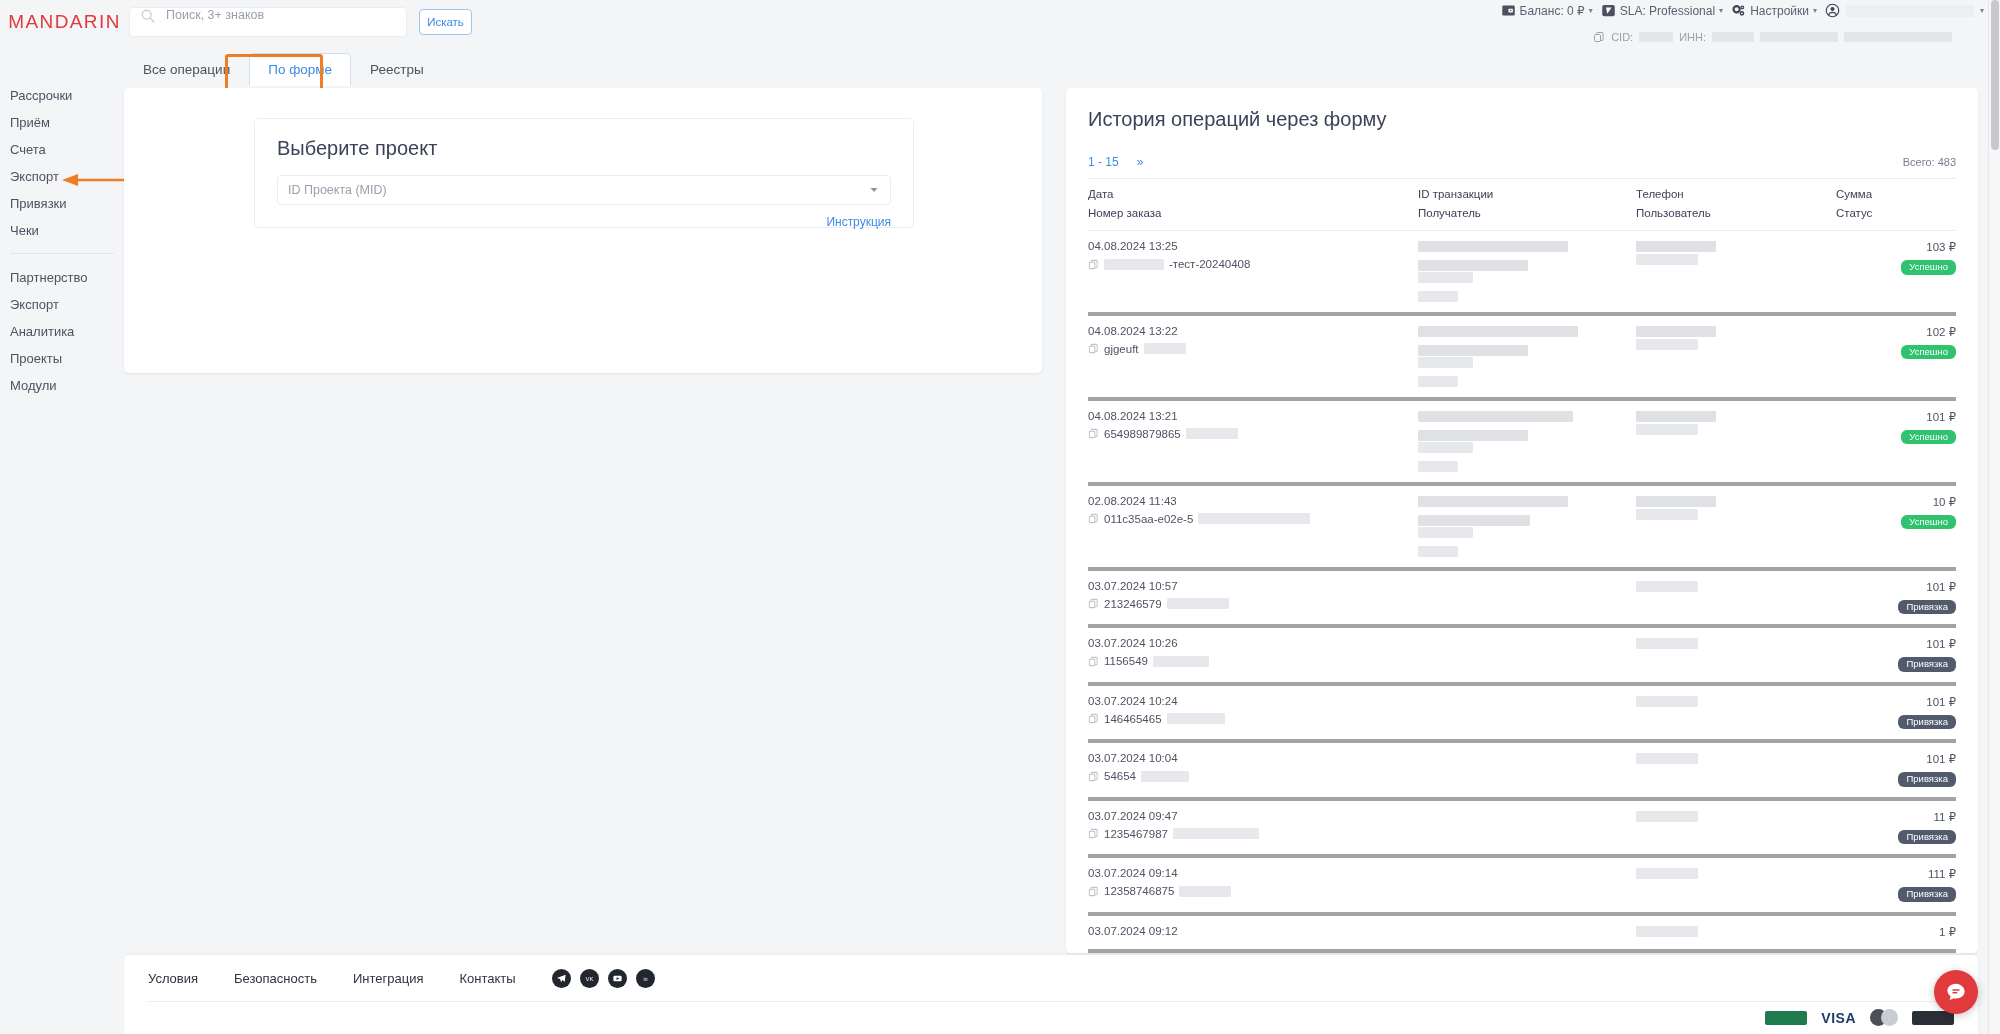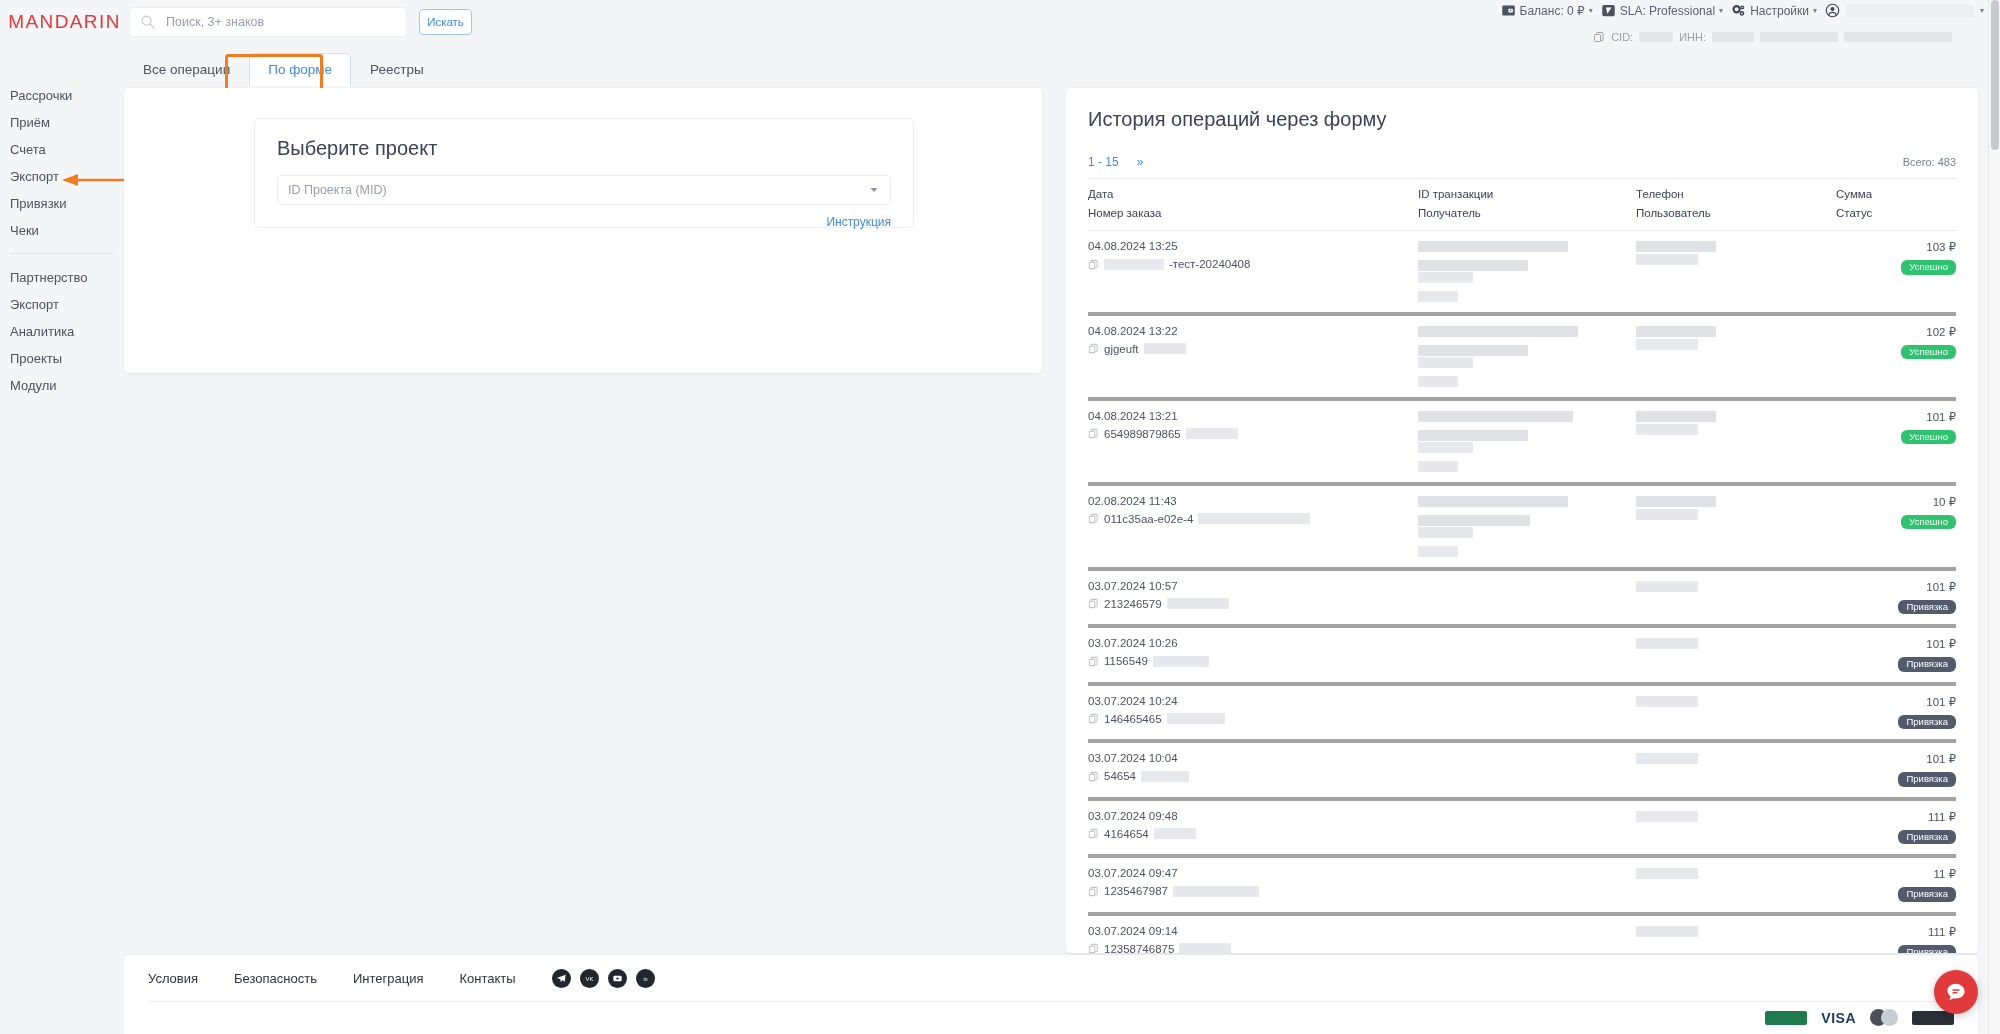--- a/index.html
+++ b/index.html
@@ -19,21 +19,21 @@
     display: flex; align-items: center;
   }
   .brand {
     width: 125px; text-align: center;
     font-size: 19px; letter-spacing: 1.4px; font-weight: 400;
     color: #e03a3c;
     margin-left: 2px;
   }
   .searchwrap {
     margin-left: 2px;
-    display: flex; align-items: center;
+    display: flex; align-items: flex-start;
     width: 278px; height: 30px;
     background: #fff; border-radius: 4px;
     border: 1px solid #ececf0;
     padding: 0 10px;
   }
   .search-icon { width: 16px; height: 16px; flex: 0 0 16px; opacity: .45; }
   .search-input {
     border: 0; outline: 0; width: 100%;
     font-family: inherit; font-size: 12.5px; color: #444;
     padding-left: 10px; background: transparent;
@@ -440,21 +440,21 @@
             </td>
           </tr>
           <tr>
             <td class="c1">
               <div>02.08.2024 11:43</div>
               <div class="row-line2">
                 <svg class="copy-icon" viewBox="0 0 24 24">
                   <rect x="7" y="3" width="13" height="16" rx="2" fill="none" stroke="#8c93a1" stroke-width="2.2"></rect>
                   <rect x="3" y="7" width="12" height="14" rx="2" fill="#fff" stroke="#8c93a1" stroke-width="2.2"></rect>
                 </svg>
-                <span>011c35aa-e02e-4</span>
+                <span>011c35aa-e02e-5</span>
                 <span class="blk" style="width:112px"></span>
               </div>
             </td>
             <td class="c2">
               <div style="margin-top:0px"><span class="blk blk-d" style="width:150px"></span></div>
               <div style="margin-top:6px"><span class="blk blk-d" style="width:112px"></span></div>
               <div style="margin-top:0px"><span class="blk " style="width:55px"></span></div>
               <div style="margin-top:6px"><span class="blk " style="width:40px"></span></div>
             </td>
             <td class="c3">
@@ -540,41 +540,20 @@
                 <span>54654</span>
                 <span class="blk" style="width:48px"></span>
               </div>
             </td>
             <td class="c2"></td>
             <td class="c3">
               <div style="margin-top:0px"><span class="blk " style="width:62px"></span></div>
             </td>
             <td class="c4">
               <div class="amount">101 ₽</div>
-              <div><span class="badge bind">Привязка</span></div>
-            </td>
-          </tr>
-          <tr>
-            <td class="c1">
-              <div>03.07.2024 09:48</div>
-              <div class="row-line2">
-                <svg class="copy-icon" viewBox="0 0 24 24">
-                  <rect x="7" y="3" width="13" height="16" rx="2" fill="none" stroke="#8c93a1" stroke-width="2.2"></rect>
-                  <rect x="3" y="7" width="12" height="14" rx="2" fill="#fff" stroke="#8c93a1" stroke-width="2.2"></rect>
-                </svg>
-                <span>4164654</span>
-                <span class="blk" style="width:42px"></span>
-              </div>
-            </td>
-            <td class="c2"></td>
-            <td class="c3">
-              <div style="margin-top:0px"><span class="blk " style="width:62px"></span></div>
-            </td>
-            <td class="c4">
-              <div class="amount">111 ₽</div>
               <div><span class="badge bind">Привязка</span></div>
             </td>
           </tr>
           <tr>
             <td class="c1">
               <div>03.07.2024 09:47</div>
               <div class="row-line2">
                 <svg class="copy-icon" viewBox="0 0 24 24">
                   <rect x="7" y="3" width="13" height="16" rx="2" fill="none" stroke="#8c93a1" stroke-width="2.2"></rect>
                   <rect x="3" y="7" width="12" height="14" rx="2" fill="#fff" stroke="#8c93a1" stroke-width="2.2"></rect>

